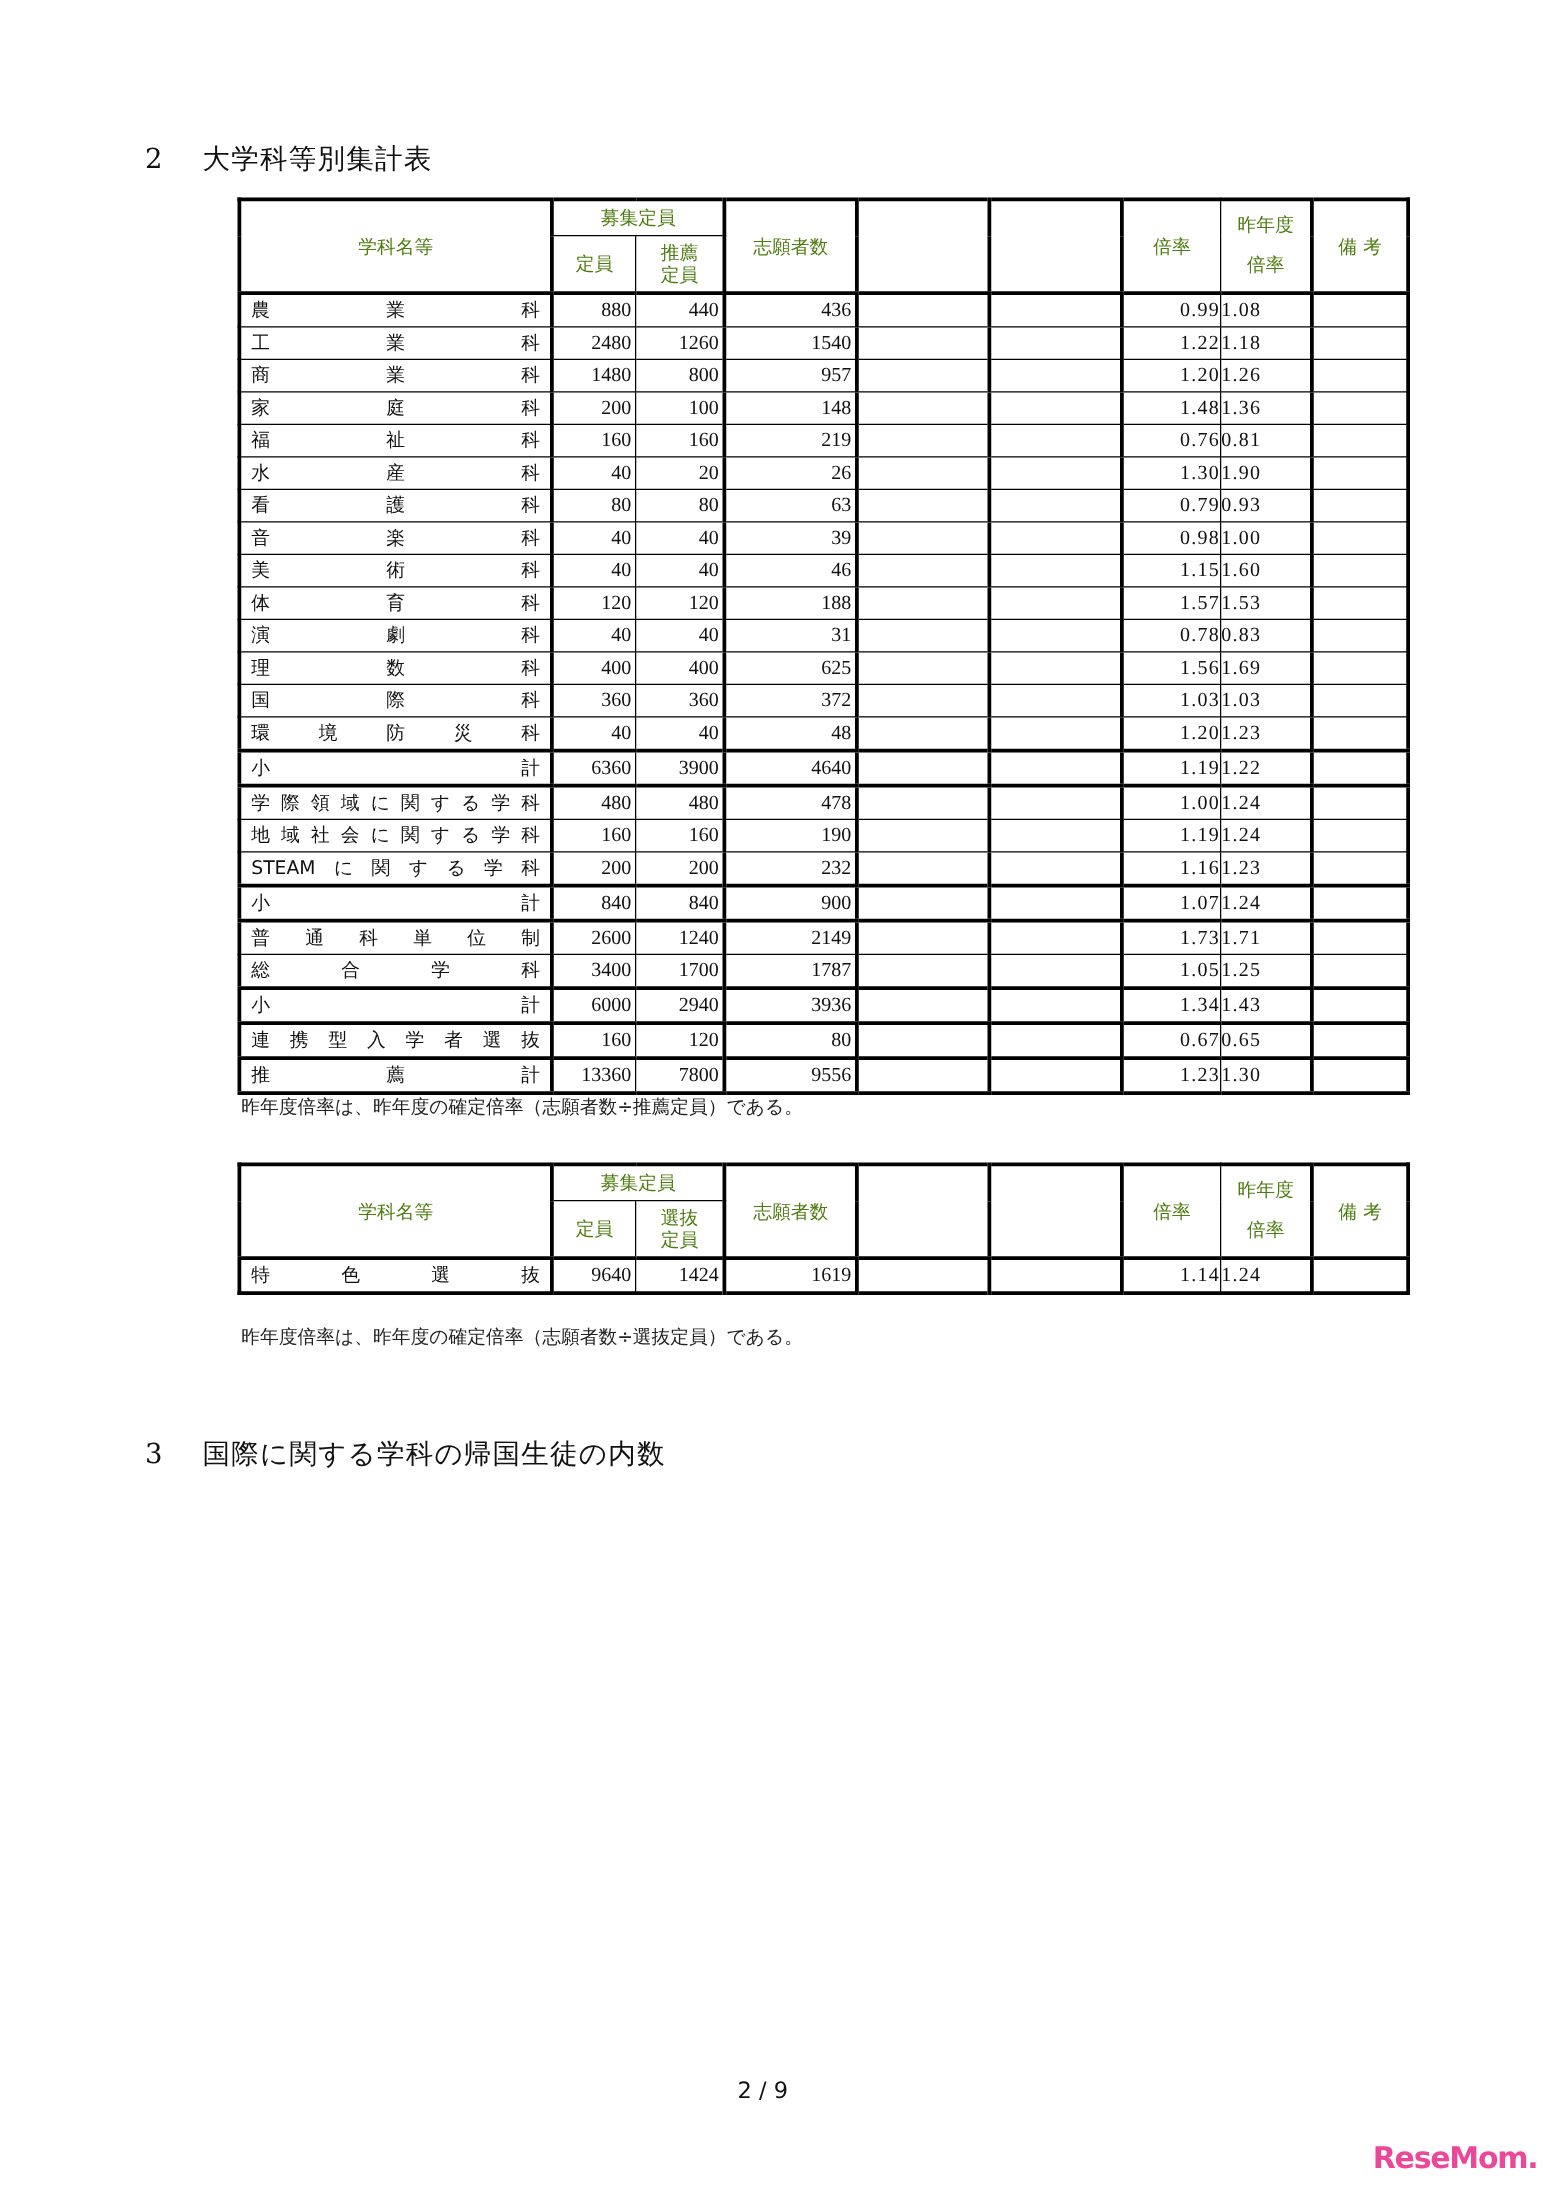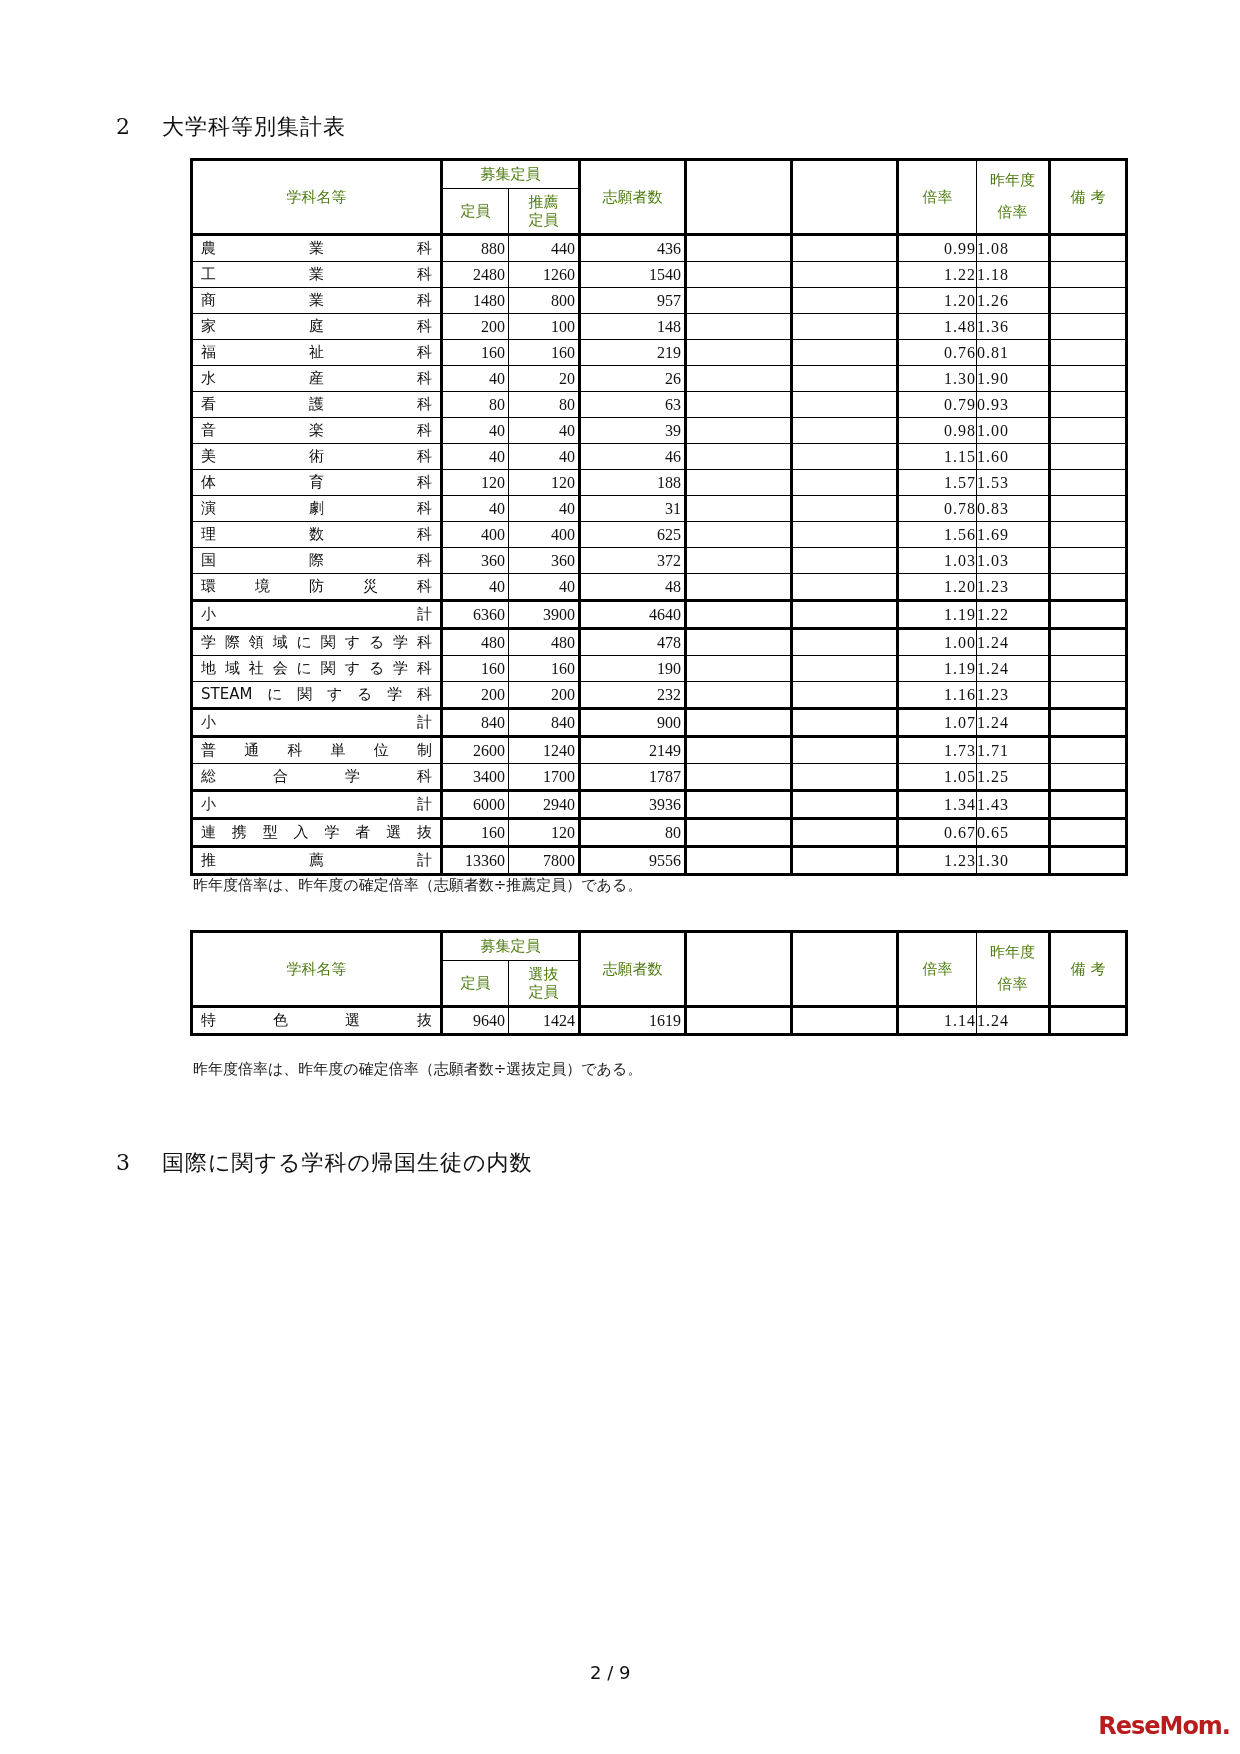--- a/index.html
+++ b/index.html
@@ -33,21 +33,21 @@
   }
   .num-cell { text-align: right; padding-right: 3px !important; font-family: "Liberation Serif", "DejaVu Serif", serif; font-size: 16px; }
   .ratio-cell { text-align: right; font-family: "Liberation Serif", "DejaVu Serif", serif; font-size: 16px; letter-spacing: 1px; }
   .ratio-prev { text-align: left; padding-right: 3px !important; font-family: "Liberation Serif", "DejaVu Serif", serif; font-size: 16px; letter-spacing: 1px; }
   .stack { line-height: 18px; display: block; text-align: center; }
   .note {
     position: absolute; font-size: 15px; font-family: "DejaVu Sans", "Liberation Sans", sans-serif; color: #222;
   }
   .footer-page { position: absolute; left: 590px; top: 1662px; font-size: 18px; font-family: "DejaVu Sans", sans-serif; }
   .logo {
-    position: absolute; right: 10px; top: 1712px; font-size: 24px; font-weight: bold; color: #b91c1c;
+    position: absolute; right: 10px; top: 1712px; font-size: 24px; font-weight: bold; color: #ec4899;
     font-family: "DejaVu Sans", "Liberation Sans", sans-serif; letter-spacing: -1px;
   }
   table.kokusai {
     position: absolute; left: 190px; top: 1202px; border-collapse: collapse; table-layout: fixed;
     border: 3px solid #000; font-family: "DejaVu Sans", "Liberation Sans", sans-serif;
   }
   table.kokusai td { border: 1.5px solid #000; height: 24px; line-height: 24px; text-align: center; padding: 0; }
   table.kokusai .hdr { font-size: 19px; letter-spacing: 30px; }
   table.kokusai .depts { font-size: 14.5px; text-align: left; padding-left: 8px; letter-spacing: 0.5px; }
   table.kokusai .total { font-family: "Liberation Serif", serif; font-size: 19px; }

